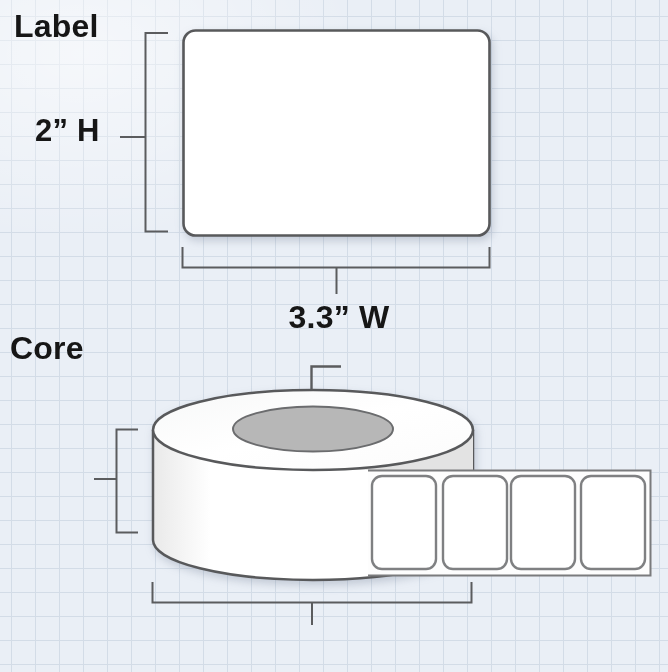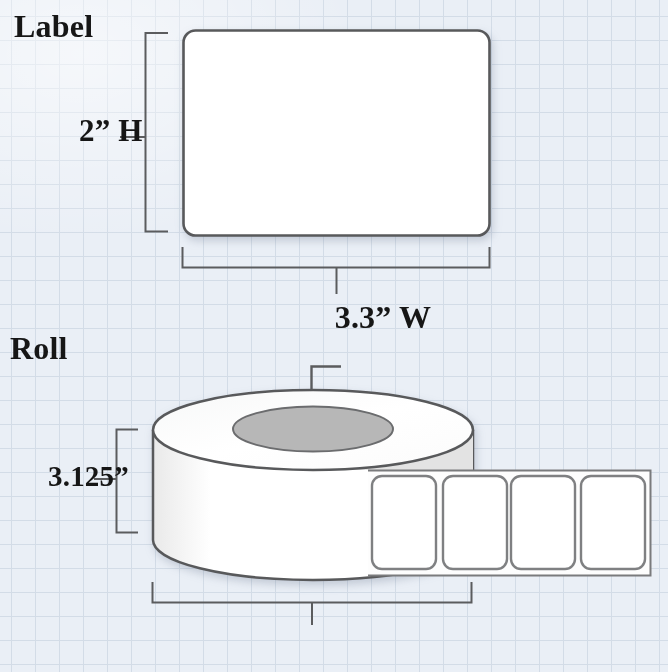--- a/index.html
+++ b/index.html
@@ -17,24 +17,23 @@
     background-position:0 0, 11px 16px, 11px 16px;
   }
   #lineart{position:absolute;left:0;top:0;}
   .txt{
     position:absolute;
     color:#161616;
     font-weight:bold;
     white-space:nowrap;
     line-height:1;
     letter-spacing:.2px;
-    font-family:Liberation Serif, serif;
   }
   .title{font-size:32px;}
-  .dim{font-size:31px;margin-left:44px;}
+  .dim{font-size:31px;}
   .center{transform:translateX(-50%);}
   .shadow-soft{filter:drop-shadow(2px 4px 4px rgba(90,105,130,.28));}
 </style>
 </head>
 <body>
 
 <div id="stage">
 
   <svg id="lineart" width="668" height="672" viewBox="0 0 668 672">
     <defs>
@@ -98,19 +97,18 @@
       <path d="M312,602.5 V625"></path>
     </g>
   </svg>
 
   <div class="txt title" style="left:14px;top:10px;">Label</div>
 
   <div class="txt dim" style="left:35px;top:115px;">2” H</div>
 
   <div class="txt dim center" style="left:339px;top:301px;font-size:32px;">3.3” W</div>
 
-  <div class="txt title" style="left:10px;top:332px;">Roll</div>
+  <div class="txt title" style="left:10px;top:332px;">Core</div>
 
 
-  <div class="txt dim" style="left:4px;top:462px;font-size:29px;">3.125”</div>
 
 
 </div>
 
 </body></html>

